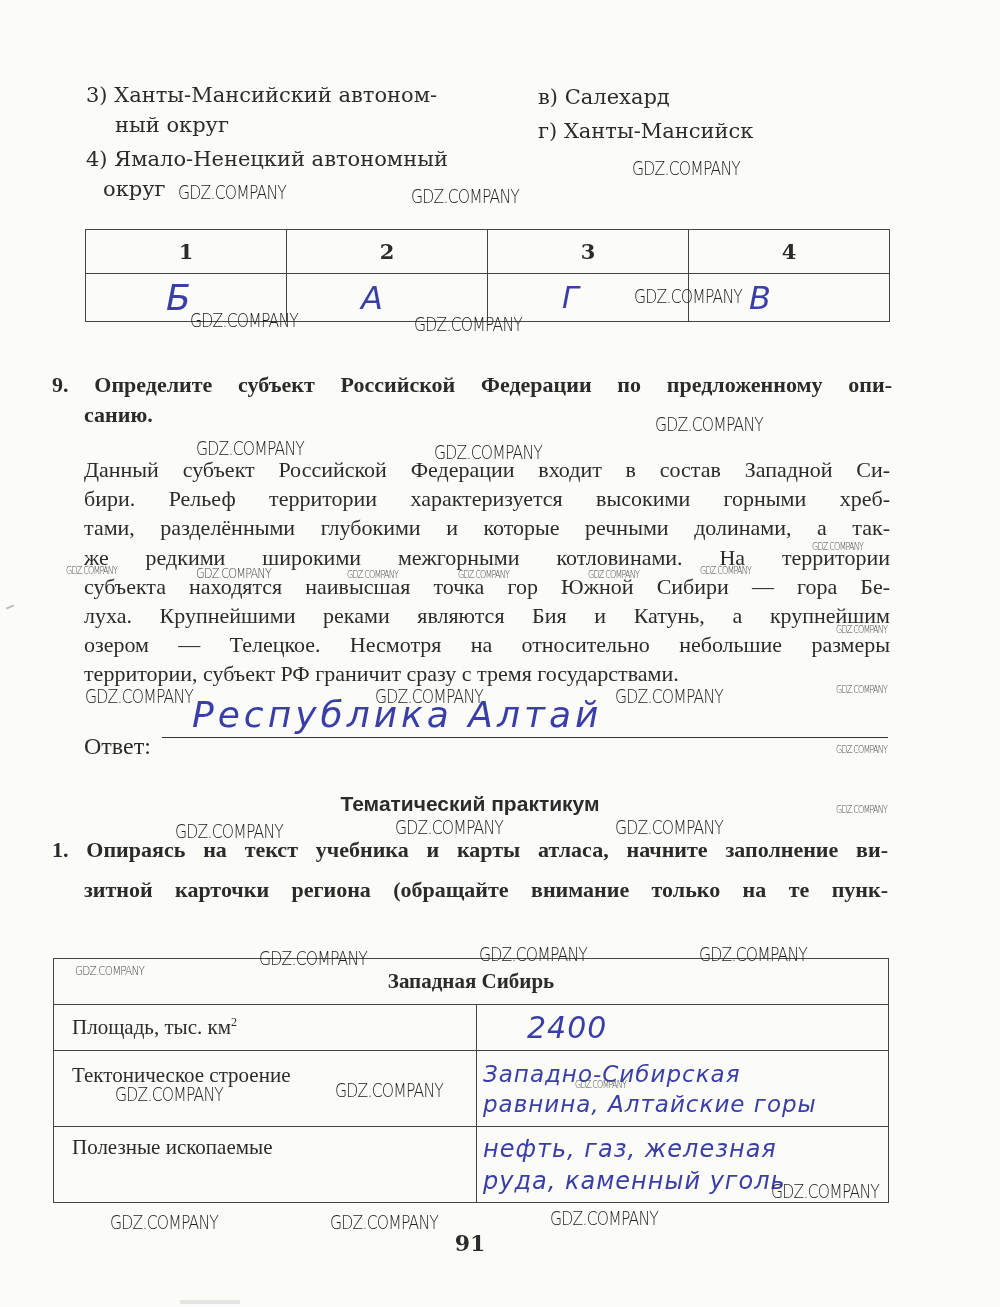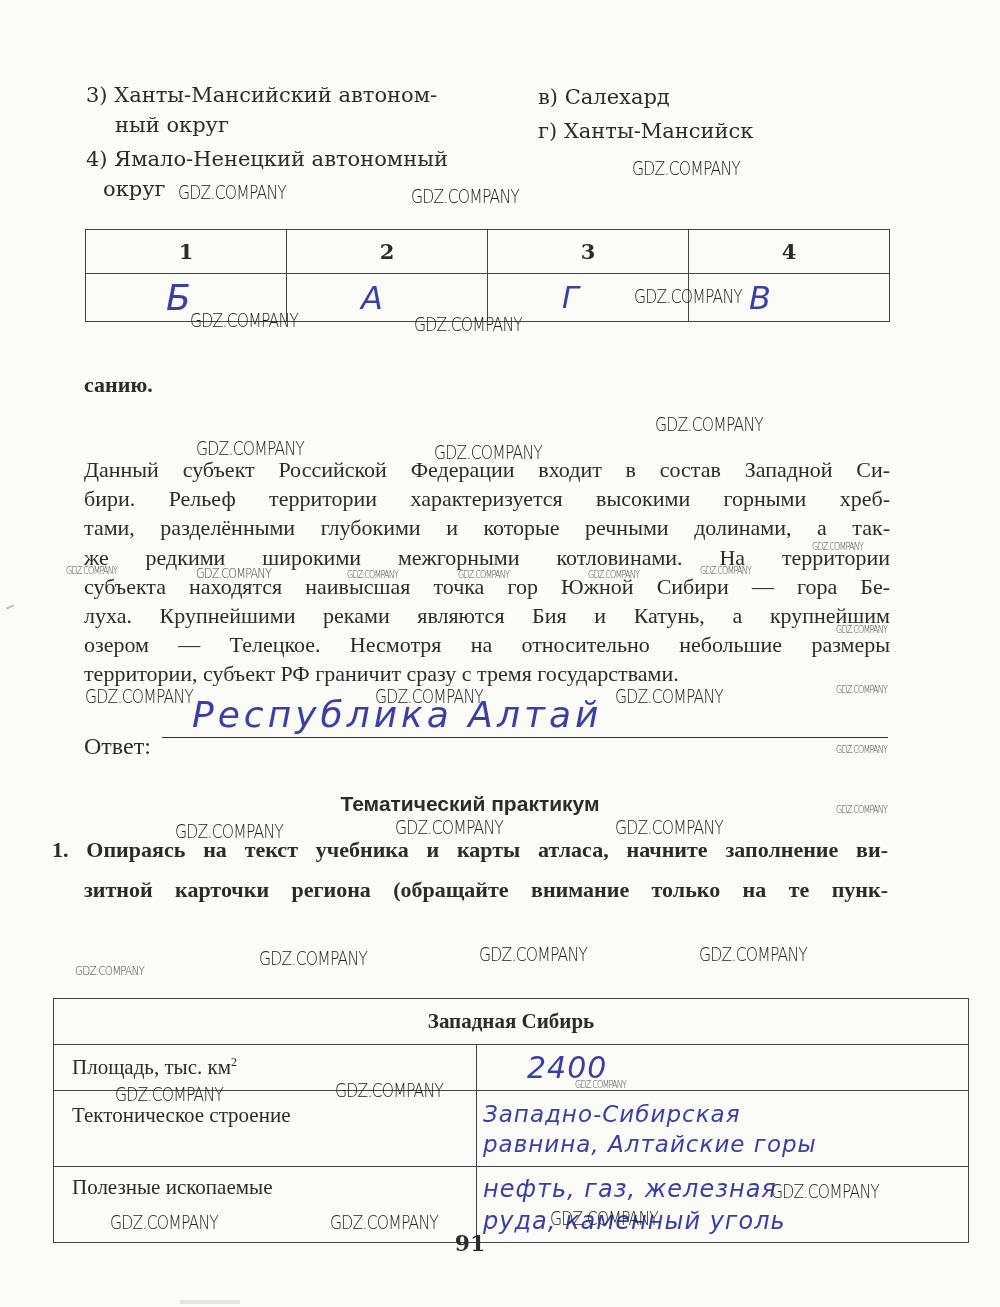--- a/index.html
+++ b/index.html
@@ -60,20 +60,21 @@
   <tr style="height:48px;">
     <td style="padding-left:80px; font-size:36px;" class="hand">Б</td>
     <td style="padding-left:74px; font-size:32px;" class="hand">А</td>
     <td style="padding-left:74px; font-size:30px;" class="hand">Г</td>
     <td style="padding-left:60px; font-size:32px;" class="hand">В</td>
   </tr>
 </tbody>
   </table>
 
 <div class="abs cond" style="left:52px; top:370px; width:840px; font-weight:bold; font-size:22px; line-height:30px;">
+  <div class="justify">9. Определите субъект Российской Федерации по предложенному опи-</div>
   <div style="padding-left:32px;">санию.</div>
 </div>
 
 <div class="abs cond" style="left:84px; top:455px; width:806px; font-size:22px; line-height:29.2px;">
   <div class="justify">Данный субъект Российской Федерации входит в состав Западной Си-</div>
   <div class="justify">бири. Рельеф территории характеризуется высокими горными хреб-</div>
   <div class="justify">тами, разделёнными глубокими и которые речными долинами, а так-</div>
   <div class="justify">же редкими широкими межгорными котловинами. На территории</div>
   <div class="justify">субъекта находятся наивысшая точка гор Южной Сибири — гора Бе-</div>
   <div class="justify">луха. Крупнейшими реками являются Бия и Катунь, а крупнейшим</div>
@@ -85,21 +86,21 @@
 <div class="abs" style="left:162px; top:737px; width:726px; height:1px; background:#333;"></div>
 <div class="abs hand" style="left:192px; top:694px; font-size:36px; letter-spacing:4px;">Республика Алтай</div>
 
 <div class="abs" style="left:0; width:940px; top:792px; text-align:center; font-family:'Liberation Sans','DejaVu Sans',sans-serif; font-weight:bold; font-size:21px;">Тематический практикум</div>
 
 <div class="abs cond" style="left:52px; top:834px; width:836px; font-weight:bold; font-size:22px; line-height:32px;">
   <div class="justify">1. Опираясь на текст учебника и карты атласа, начните заполнение ви-</div>
   <div class="justify" style="padding-left:32px;margin-top:8px;">зитной карточки региона (обращайте внимание только на те пунк-</div>
 </div>
 
-<table class="abs grid cond" style="left:53px; top:958px; width:916px; font-size:21px;margin-top:40px;">
+<table class="abs grid cond" style="left:53px; top:958px; width:836px; font-size:21px;">
   <tbody>
       <tr style="height:46px;">
     <td colspan="2" style="text-align:center; font-weight:bold;">Западная Сибирь</td>
   </tr>
   <tr style="height:46px;">
     <td style="width:403px; padding-left:18px;"><span>Площадь, тыс. км</span><sup style="font-size:12px;">2</sup></td>
     <td class="hand" style="padding-left:50px; font-size:30px;"><span>2400</span></td>
   </tr>
   <tr style="height:76px;">
     <td style="padding-left:18px; vertical-align:top; padding-top:12px;"><span>Тектоническое строение</span></td>

